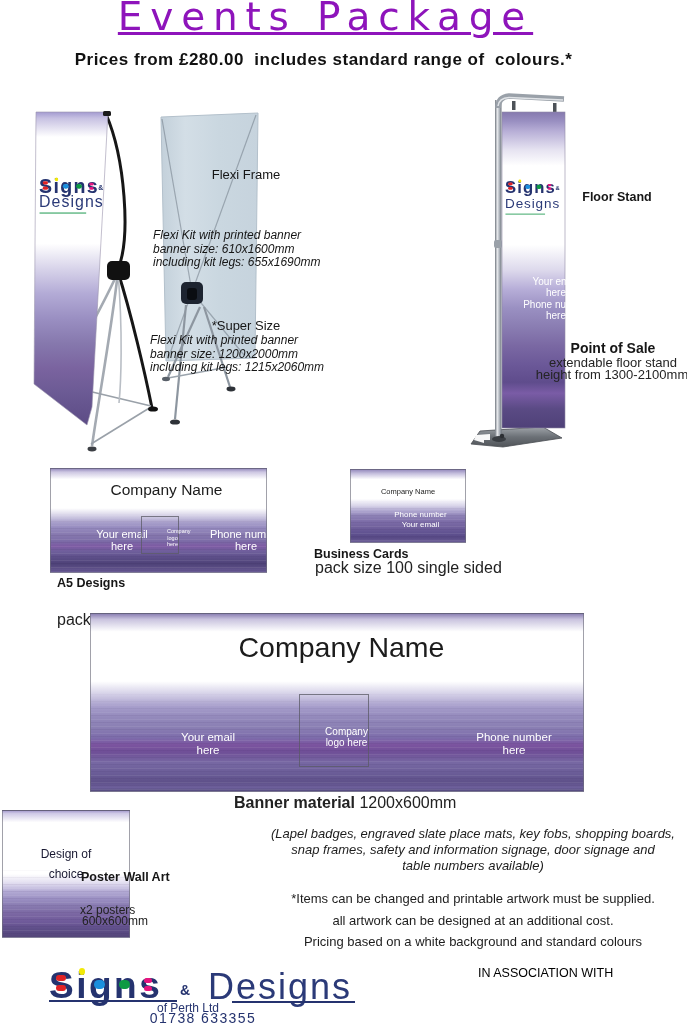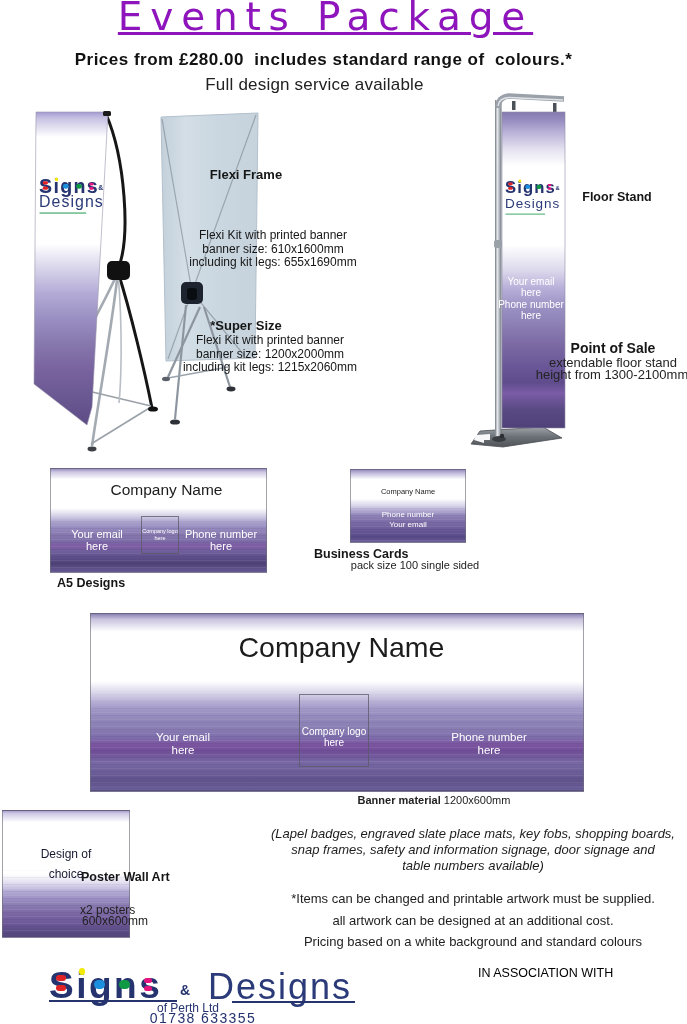--- a/index.html
+++ b/index.html
@@ -10,22 +10,22 @@
   
   .title{left:0;right:36px;top:-6px;text-align:center;
          font-family:"DejaVu Sans",sans-serif;
          font-size:39px;font-weight:400;color:#8e14bb;letter-spacing:7.8px;
          text-decoration:underline;text-decoration-thickness:2.5px;text-underline-offset:1.5px;}
   .sub1{left:0;right:40px;top:50px;text-align:center;font-size:17px;font-weight:bold;
         letter-spacing:.5px;white-space:pre;color:#111;}
   .sub2{left:0;right:58px;top:75px;text-align:center;font-size:17px;letter-spacing:.2px;color:#222;}
 
   
-  .ff-head{width:200px;text-align:center;font-weight:bold;color:#161616;}
-  .ff-body{width:240px;text-align:center;font-size:12px;line-height:13.5px;color:#161616;}
+  .ff-head{width:200px;text-align:center;font-weight:normal;color:#161616;}
+  .ff-body{width:240px;text-align:left;font-size:12px;line-height:13.5px;color:#161616;font-style:italic;}
 
   
   .fs-label{width:200px;text-align:center;font-weight:bold;font-size:12.5px;color:#161616;}
   .pos-head{width:220px;text-align:center;font-weight:bold;font-size:14px;color:#161616;}
   .pos-line{width:300px;text-align:center;font-size:13px;line-height:12.5px;color:#242424;}
 
   
   .print{position:absolute;border:1px solid rgba(110,110,125,.65);box-sizing:border-box;}
   .print .stripes{position:absolute;inset:0;pointer-events:none;
      background:repeating-linear-gradient(180deg,rgba(255,255,255,.08) 0 1px,rgba(0,0,0,0) 1px 3.5px,rgba(40,22,72,.07) 3.5px 4.5px,rgba(0,0,0,0) 4.5px 7px);
@@ -36,27 +36,27 @@
      #6f5f9c 80%,#5c4e88 86%,#4e4278 92%,#5a4c84 96%,#6a5c96 100%);}
   .grad-bc{background:linear-gradient(180deg,#9a90c0 0%,#c6c0de 5%,#ffffff 13%,#ffffff 40%,
      #d6d2e8 50%,#a89fcb 58%,#8d81b5 64%,#7c6ca7 72%,#6f5f9b 80%,#5f5190 88%,#584a85 94%,#6a5c96 100%);}
   .grad-bm{background:linear-gradient(180deg,#8d82b4 0%,#c9c3de 3%,#ffffff 10%,#ffffff 38%,
      #d6d2e8 45%,#a89fcc 52%,#948abc 58%,#8a7fb3 64%,#7d6cab 70%,#7b539f 74%,#6f4f97 78%,
      #7768a3 84%,#6a5c97 90%,#5e5089 95%,#6d5f9b 98%,#544a7e 100%);}
   .grad-po{background:linear-gradient(180deg,#a99fd0 0%,#cfc9e6 2%,#ffffff 9%,#ffffff 50%,
      #ded9ee 58%,#b3aad4 64%,#9a8fc2 70%,#8678ae 76%,#7a66a2 82%,#6f5a9a 88%,#5d4d87 94%,#544679 100%);}
 
   .company-name{position:absolute;left:0;right:0;text-align:center;color:#1c1c1c;}
-  .wtext{position:absolute;text-align:center;color:#fff;}
+  .wtext{position:absolute;text-align:center;color:#fff;padding-left:25px;}
   .logo-box{position:absolute;border:1px solid rgba(90,90,100,.75);}
   .logo-box .wtext{left:0;right:0;}
 
   
   .cap-b{font-weight:bold;font-size:12.5px;color:#161616;}
-  .cap-r{font-size:11px;color:#222;text-align:center;}
+  .cap-r{font-size:16px;color:#222;}
   .cap-s{font-size:12px;color:#222;text-align:left;line-height:11px;margin-top:20px;}
 
   
   .extras{width:440px;text-align:center;font-size:13px;font-style:italic;line-height:16px;color:#1d1d1d;}
   .note{width:440px;text-align:center;font-size:13px;color:#1d1d1d;}
 
   .assoc{font-size:12.5px;letter-spacing:0;color:#000000;font-weight:500;}
 
   
   .sdlogo{position:absolute;width:340px;height:60px;transform-origin:top left;
@@ -78,21 +78,20 @@
   .sd-tag{position:absolute;color:#25336f;}
   .sd-phone{position:absolute;color:#25336f;letter-spacing:1px;font-weight:500;}
 </style>
 </head>
 <body>
 
 <div class="page">
 
   <div class="abs title">Events Package</div>
   <div class="abs sub1">Prices from £280.00  includes standard range of  colours.*</div>
-  <div class="abs sub2">Full design service available</div>
 
   <svg class="abs" style="left:3px;top:103px;" width="175" height="365" viewBox="0 0 175 365">
     <defs>
       <linearGradient id="gBan" x1="0" y1="0" x2="0" y2="1">
         <stop offset="0" stop-color="#a39ad0"></stop>
           <stop offset=".02" stop-color="#c7c1e2"></stop>
         <stop offset=".08" stop-color="#ffffff"></stop>
           <stop offset=".42" stop-color="#ffffff"></stop>
         <stop offset=".50" stop-color="#d8d4ea"></stop>
           <stop offset=".58" stop-color="#b3abd6"></stop>

